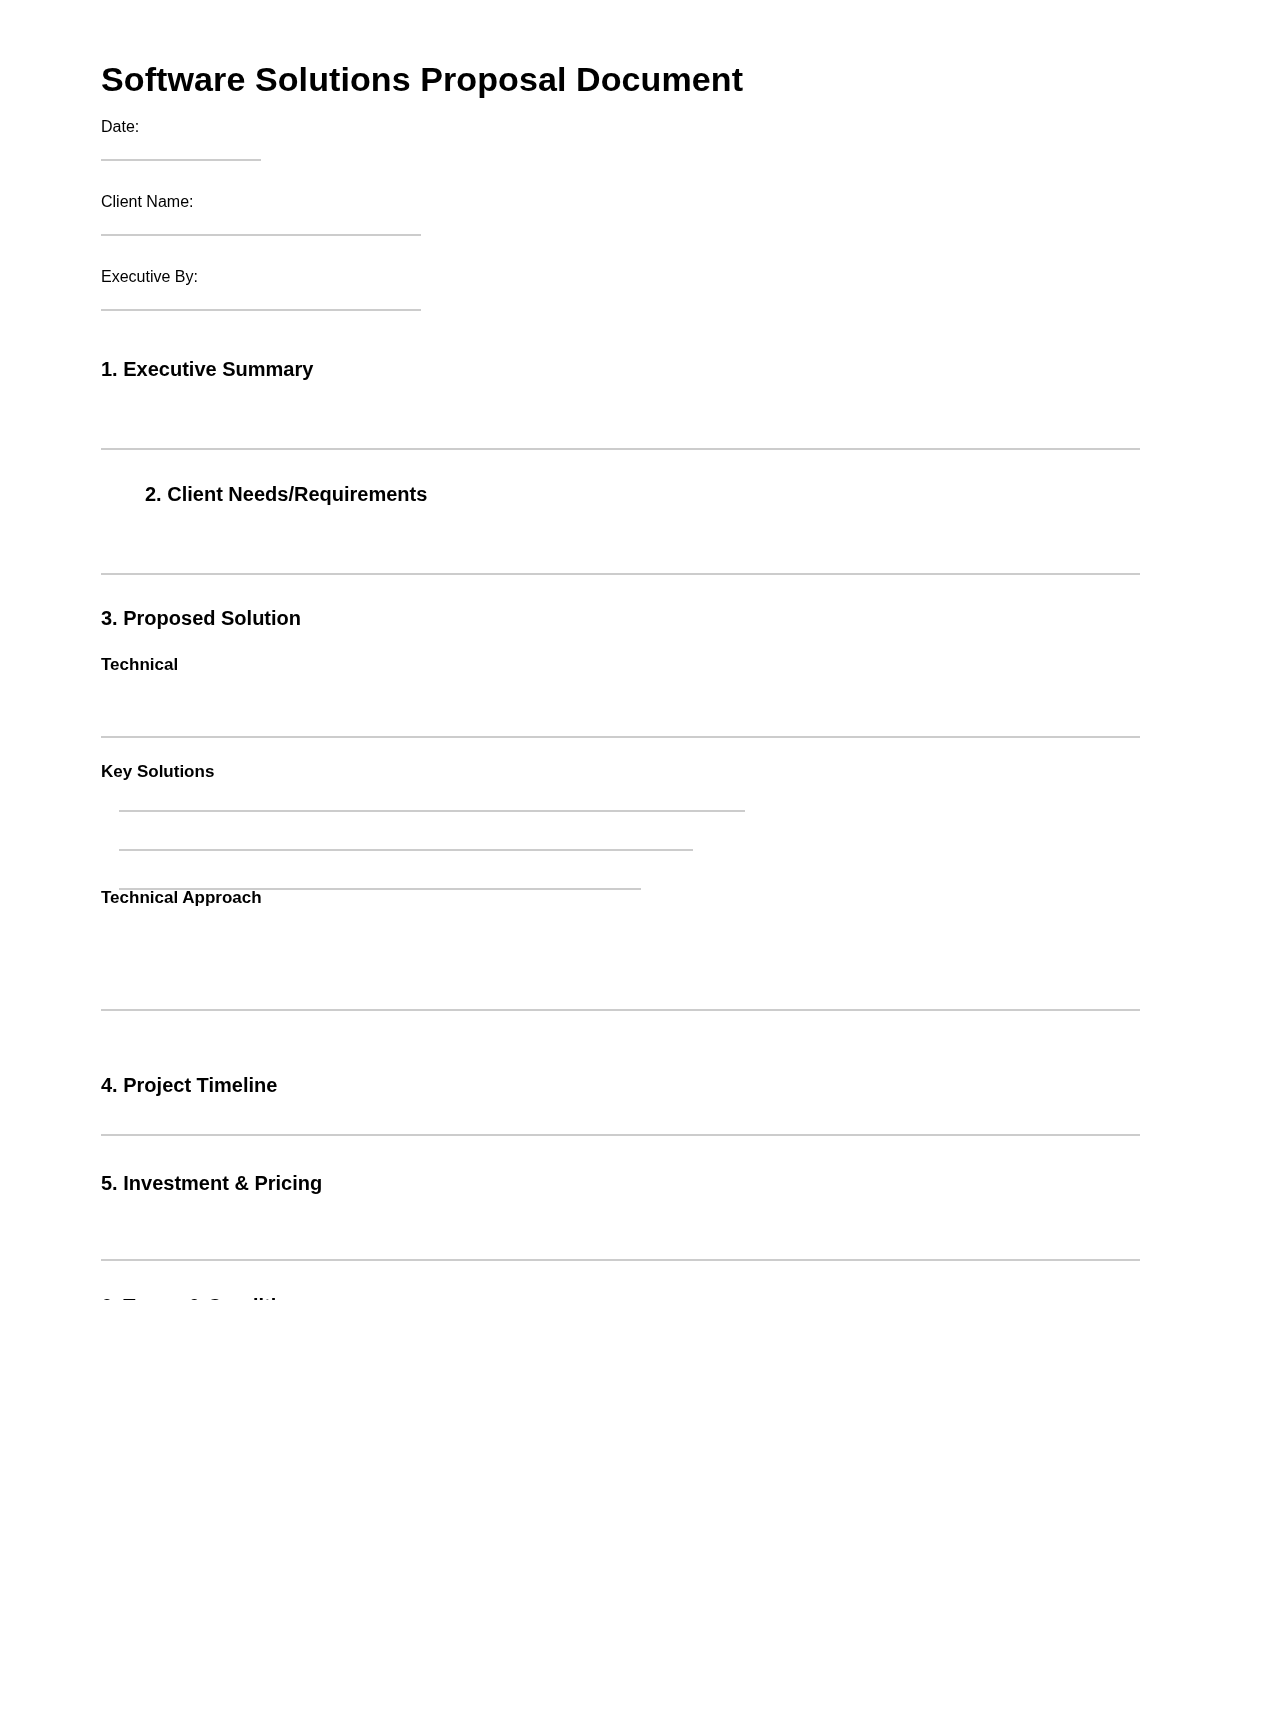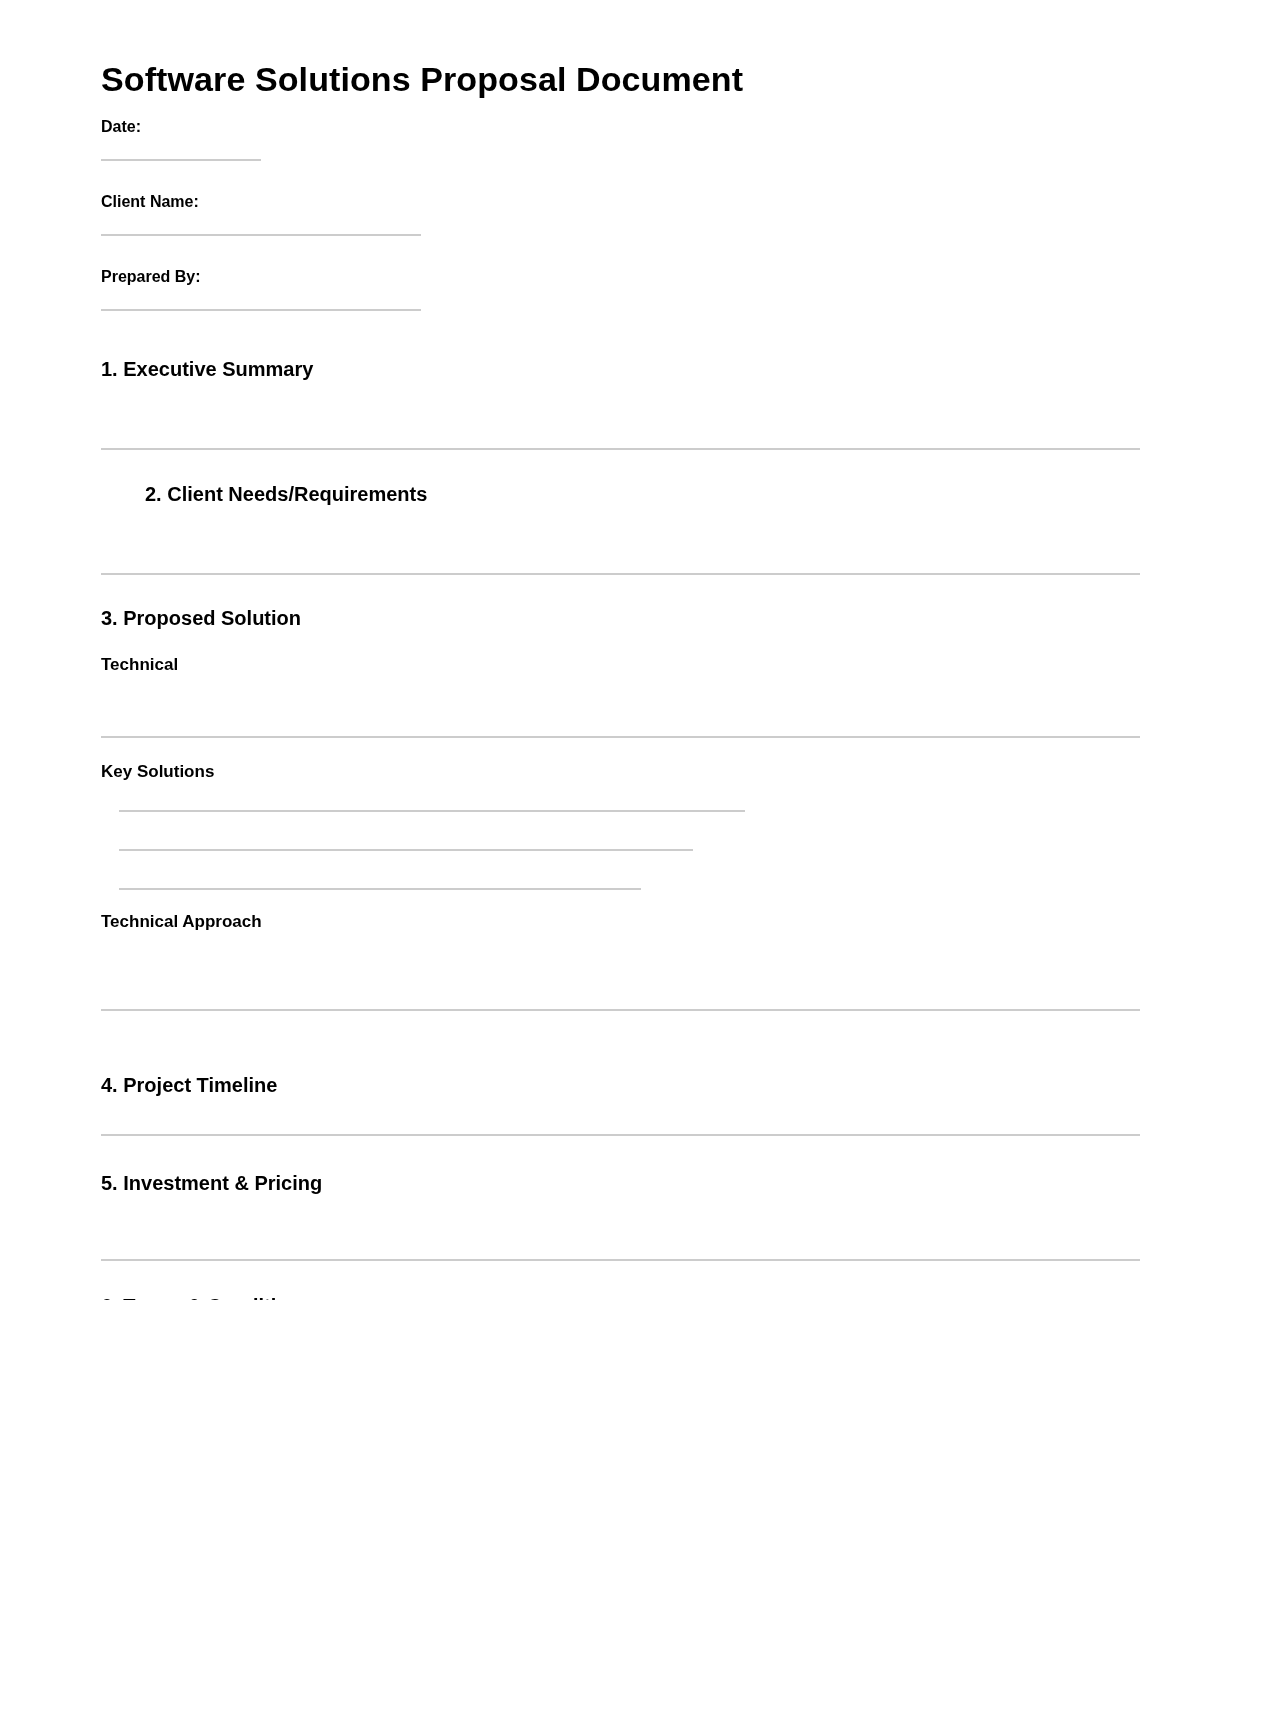--- a/index.html
+++ b/index.html
@@ -28,21 +28,21 @@
       left: 101px;
       top: 59px;
       font-size: 34px;
       font-weight: bold;
       line-height: 40px;
       letter-spacing: 0.1px;
     }
     .field-label {
       left: 101px;
       font-size: 16px;
-      font-weight: bold;
+      font-weight: normal;
       line-height: 18px;
     }
     .h2 {
       left: 101px;
       font-size: 20px;
       font-weight: bold;
       line-height: 24px;
     }
     .h3 {
       left: 101px;
@@ -71,40 +71,40 @@
 <div class="page">
 
   <div class="abs title">Software Solutions Proposal Document</div>
 
   <div class="abs field-label" style="top:118px;">Date:</div>
   <div class="field-line" style="top:159px; width:160px;"></div>
 
   <div class="abs field-label" style="top:193px;">Client Name:</div>
   <div class="field-line" style="top:234px; width:320px;"></div>
 
-  <div class="abs field-label" style="top:268px;">Prepared By:</div>
+  <div class="abs field-label" style="top:268px;">Executive By:</div>
   <div class="field-line" style="top:309px; width:320px;"></div>
 
   <div class="abs h2" style="top:357px;text-align:right;">1. Executive Summary</div>
   <div class="rule section-rule" style="top:448px;"></div>
 
   <div class="abs h2" style="top:482px;margin-left:44px;">2. Client Needs/Requirements</div>
   <div class="rule section-rule" style="top:573px;"></div>
 
   <div class="abs h2" style="top:606px;">3. Proposed Solution</div>
 
   <div class="abs h3" style="top:655px;">Technical</div>
   <div class="rule section-rule" style="top:736px;"></div>
 
   <div class="abs h3" style="top:762px;">Key Solutions</div>
   <div class="rule feature-line" style="top:810px; width:626px;"></div>
   <div class="rule feature-line" style="top:849px; width:574px;"></div>
   <div class="rule feature-line" style="top:888px; width:522px;"></div>
 
-  <div class="abs h3" style="top:912px;">Technical Approach</div>
+  <div class="abs h3" style="top:888px;">Technical Approach</div>
   <div class="rule section-rule" style="top:1009px;"></div>
 
   <div class="abs h2" style="top:1046px;margin-top:27px;">4. Project Timeline</div>
   <div class="rule section-rule" style="top:1134px;"></div>
 
   <div class="abs h2" style="top:1171px;">5. Investment &amp; Pricing</div>
   <div class="rule section-rule" style="top:1259px;"></div>
 
   <div class="abs h2" style="top:1294px;">6. Terms &amp; Conditions</div>
 

